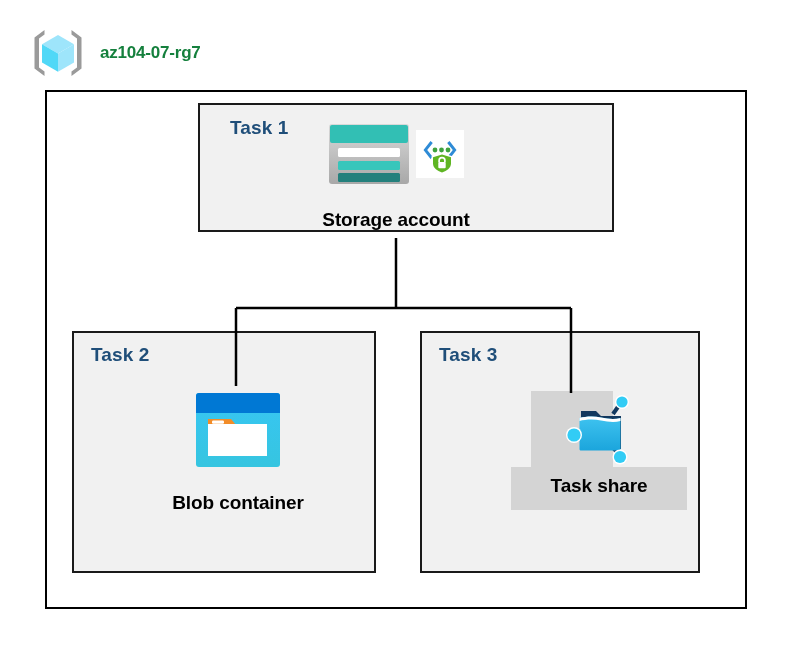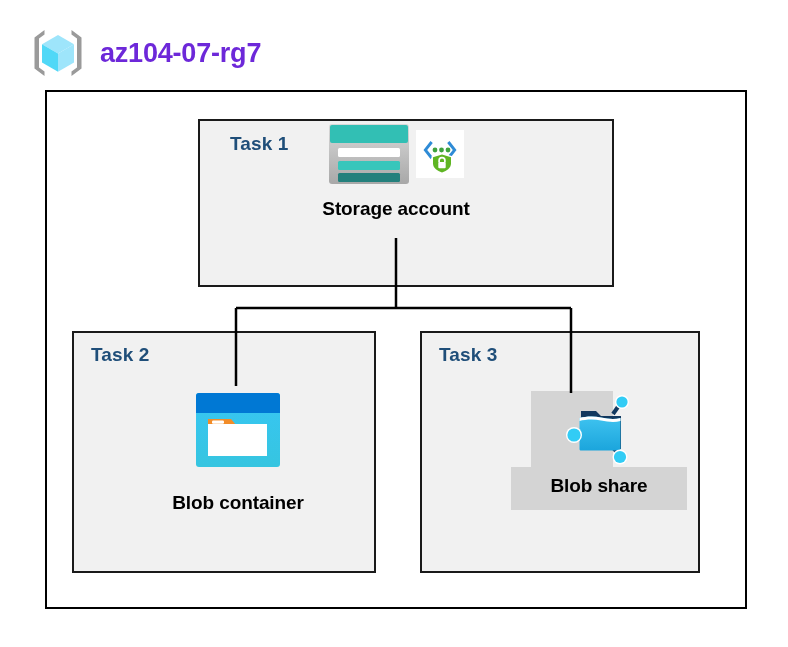--- a/index.html
+++ b/index.html
@@ -28,23 +28,23 @@
     align-items: center;
     gap: 14px;
   }
   #rg-icon {
     width: 56px;
     height: 52px;
     flex: 0 0 auto;
     display: block;
   }
   #rg-title {
-    font-size: 27px;
+    font-size: 17px;
     font-weight: bold;
-    color: #6d28d9;
+    color: #15803d;
     letter-spacing: -0.2px;
     white-space: nowrap;
   }
 
   
   .box-outer {
     position: absolute;
     box-sizing: border-box;
     border: 2px solid #000000;
     background: #ffffff;
@@ -111,25 +111,25 @@
 
       <path d="M12 17.2 L28 26.4 L28 44.8 L12 35.6 Z" fill="#50D8F7"></path>
 
       <path d="M44 17.2 L44 35.6 L28 44.8 L28 26.4 Z" fill="#9EE5FB"></path>
     </svg>
     <div id="rg-title">az104-07-rg7</div>
   </div>
 
   <div class="box-outer" style="left:45px; top:90px; width:702px; height:519px;"></div>
 
-  <div class="box-task" style="left:198px; top:103px; width:416px; height:168px;margin-top:16px;">
+  <div class="box-task" style="left:198px; top:103px; width:416px; height:129px;">
     <div class="task-label" style="left:30px; top:12px;">Task 1</div>
   </div>
 
-  <div class="node" style="left:283px; top:118px; width:226px;">
+  <div class="node" style="left:283px; top:118px; width:226px;gap:11px;">
     <div style="display:flex; align-items:center; gap:6px; height:72px;">
 
       <svg width="82" height="62" viewBox="0 0 82 62">
         <defs>
           <linearGradient id="saBody" x1="0" y1="0" x2="0" y2="1">
             <stop offset="0" stop-color="#d9d9d9"></stop>
             <stop offset="1" stop-color="#a8a8a8"></stop>
           </linearGradient>
         </defs>
         <rect x="1" y="1" width="80" height="60" rx="3" fill="url(#saBody)"></rect>
@@ -209,21 +209,21 @@
       <path d="M21.5 26 C27 24.5 36 24 43 25.5 C50 27 57 27.5 62.5 26 L62.5 57 C62.5 58 61.8 58.6 60.8 58.6 L23.2 58.6 C22.2 58.6 21.5 58 21.5 57 Z" fill="url(#fsFolder)"></path>
       <path d="M21.5 26 C27 24.5 36 24 43 25.5 C50 27 57 27.5 62.5 26 L62.5 29 C57 30.5 50 30 43 28.5 C36 27 27 27.5 21.5 29 Z" fill="#ffffff"></path>
 
       <circle cx="64" cy="10" r="7" fill="#ffffff"></circle>
       <circle cx="64" cy="10" r="5.6" fill="#32CCF5"></circle>
       <circle cx="16" cy="43" r="8" fill="#ffffff"></circle>
       <circle cx="16" cy="43" r="6.6" fill="#32CCF5"></circle>
       <circle cx="62" cy="65" r="7.5" fill="#ffffff"></circle>
       <circle cx="62" cy="65" r="6.1" fill="#32CCF5"></circle>
     </svg>
-    <div class="node-caption" style="margin-top:9px;">Blob share</div>
+    <div class="node-caption" style="margin-top:9px;">Task share</div>
   </div>
 
   <svg id="connectors">
 
     <path d="M396 264 L396 308" stroke="#000000" stroke-width="2.5" fill="none"></path>
 
     <path d="M236 308 L571 308" stroke="#000000" stroke-width="2.5" fill="none"></path>
 
     <path d="M236 308 L236 386" stroke="#000000" stroke-width="2.5" fill="none"></path>
 

